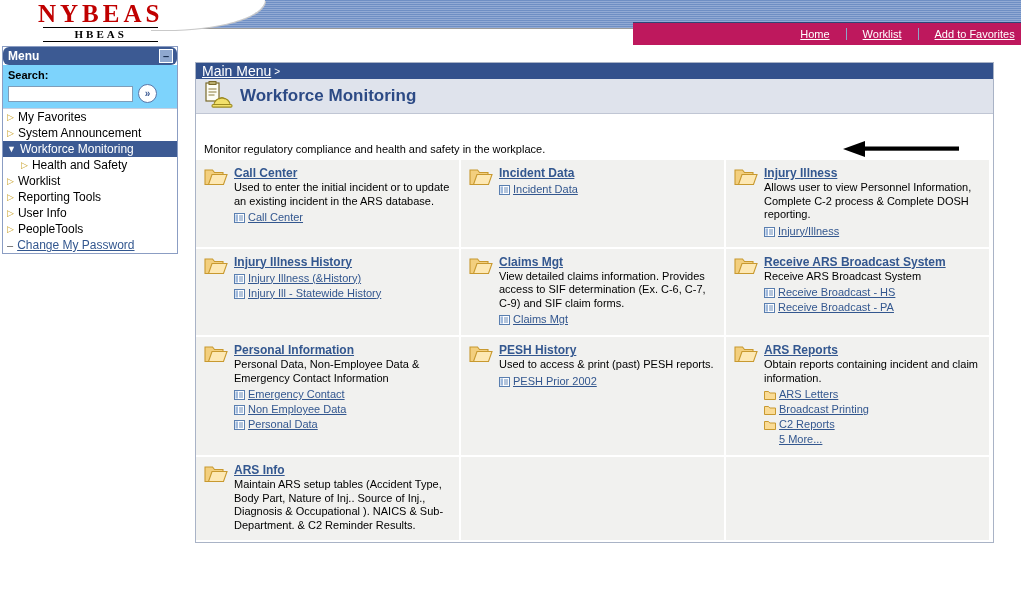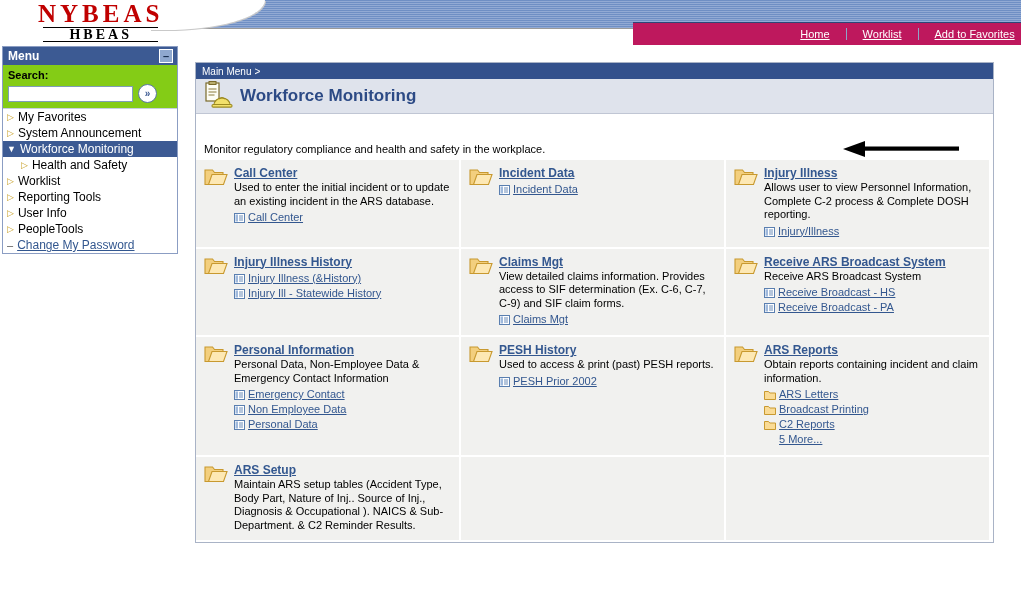--- a/index.html
+++ b/index.html
@@ -39,35 +39,35 @@
   .navlink:last-child{border-right:none;padding-right:4px;}
 
   .logo{position:absolute;left:38px;top:2px;text-align:center;}
   .logo-main{
     font-family:"Liberation Serif", serif;
     font-size:25px;letter-spacing:4px;color:#c00000;font-weight:bold;line-height:24px;
   }
   .logo-rule{border-bottom:1.5px solid #000;width:115px;margin:1px auto 0;}
   .logo-sub{
     font-family:"Liberation Serif", serif;
-    font-size:14px;letter-spacing:3px;color:#000;font-weight:bold;line-height:13px;
+    font-size:11px;letter-spacing:3px;color:#000;font-weight:bold;line-height:13px;
   }
   .logo-rule2{border-bottom:1.5px solid #000;width:115px;margin:0 auto;}
 
   
   .sidebar{position:absolute;left:2px;top:46px;width:174px;border:1px solid #8b9dc3;background:#ffffff;}
   .menu-title{
     height:18px;background:#3c5a93;color:#ffffff;font-weight:bold;font-size:12px;
-    display:flex;align-items:center;padding-left:5px;justify-content:space-between;
+    display:flex;align-items:center;padding-left:5px;justify-content:space-between;border-radius:6px;
   }
   .menu-collapse{
     width:12px;height:12px;background:#8fa8cf;border:1px solid #ffffff;margin-right:4px;
     display:flex;align-items:center;justify-content:center;color:#13294b;font-size:11px;line-height:8px;font-weight:bold;
   }
-  .search-wrap{padding:4px 5px 5px 5px;background:#84cc16;}
+  .search-wrap{padding:4px 5px 5px 5px;background:#7dd3fc;}
   .search-label{font-weight:bold;font-size:11px;margin-bottom:3px;color:#000;}
   .search-row{display:flex;align-items:center;gap:5px;}
   .search-input{
     width:125px;height:16px;border:1px solid #7f9db9;font-size:11px;
     font-family:"Liberation Sans",sans-serif;padding:0 2px;box-sizing:border-box;background:#fff;
   }
   .go-btn{
     width:17px;height:17px;border-radius:50%;border:1.5px solid #5b77a8;color:#3c5a93;
     display:flex;align-items:center;justify-content:center;font-size:10px;font-weight:bold;
     background:#ffffff;line-height:10px;
@@ -80,21 +80,21 @@
   .menu-item.sub{padding-left:18px;}
   .arrow-closed{color:#c8a028;font-size:9px;margin-right:4px;}
   .arrow-open{color:#3c5a93;font-size:9px;margin-right:4px;}
   .menu-item.selected .arrow-open{color:#ffffff;}
   .dash{color:#555;margin-right:4px;font-size:11px;}
   .menu-link{color:#33578f;text-decoration:underline;}
 
   
   .content{position:absolute;left:195px;top:62px;width:797px;border:1px solid #a9b3c6;background:#ffffff;}
   .crumb-bar{height:16px;background:#33518c;display:flex;align-items:center;padding-left:6px;}
-  .crumb-link{color:#ffffff;font-size:10px;}
+  .crumb-link{color:#ffffff;text-decoration:underline;font-size:14px;}
   .crumb-sep{color:#ffffff;font-size:10px;margin-left:3px;}
   .title-bar{
     height:34px;background:#dfe3ec;display:flex;align-items:center;padding-left:8px;
     border-bottom:1px solid #c0c6d4;
   }
   .title-text{color:#2c4a85;font-size:17px;font-weight:bold;margin-left:6px;}
   .desc-bar{height:22px;display:flex;align-items:center;padding-left:8px;font-size:11px;color:#000;background:#ffffff;margin-top:24px;}
 
   .grid{display:grid;grid-template-columns:265px 265px 265px;background:#ffffff;}
   .cell{
@@ -471,21 +471,21 @@
         </div>
       </div>
       <div class="cell">
         <div class="cell-inner">
           <div class="folder">
             <svg width="24" height="19" viewBox="0 0 24 19">
               <path d="M1 17.5 L1 3 L8.5 3 L10.5 5.5 L19 5.5 L19 17.5 Z" fill="#f3cf7e" stroke="#c8992f" stroke-width="1.1"></path>
               <path d="M4.5 17.5 L8 7.5 L23 7.5 L19.5 17.5 Z" fill="#fde8b4" stroke="#c8992f" stroke-width="1.1"></path>
             </svg>
           </div>
-          <div class="cell-body"><a class="cell-title">ARS Setup</a><div class="cell-desc">Maintain ARS setup tables (Accident Type, Body Part, Nature of Inj.. Source of Inj., Diagnosis &amp; Occupational ). NAICS &amp; Sub-Department. &amp; C2 Reminder Results.</div></div>
+          <div class="cell-body"><a class="cell-title">ARS Info</a><div class="cell-desc">Maintain ARS setup tables (Accident Type, Body Part, Nature of Inj.. Source of Inj., Diagnosis &amp; Occupational ). NAICS &amp; Sub-Department. &amp; C2 Reminder Results.</div></div>
         </div>
       </div>
       <div class="cell empty"></div>
       <div class="cell empty"></div>
     </div>
 </div>
 
 <svg class="arrow-annot" viewBox="0 0 118 18">
   <polygon points="0,9 22,1 22,17" fill="#000000"></polygon>
   <rect x="20" y="6.5" width="96" height="4.2" fill="#000000"></rect>

